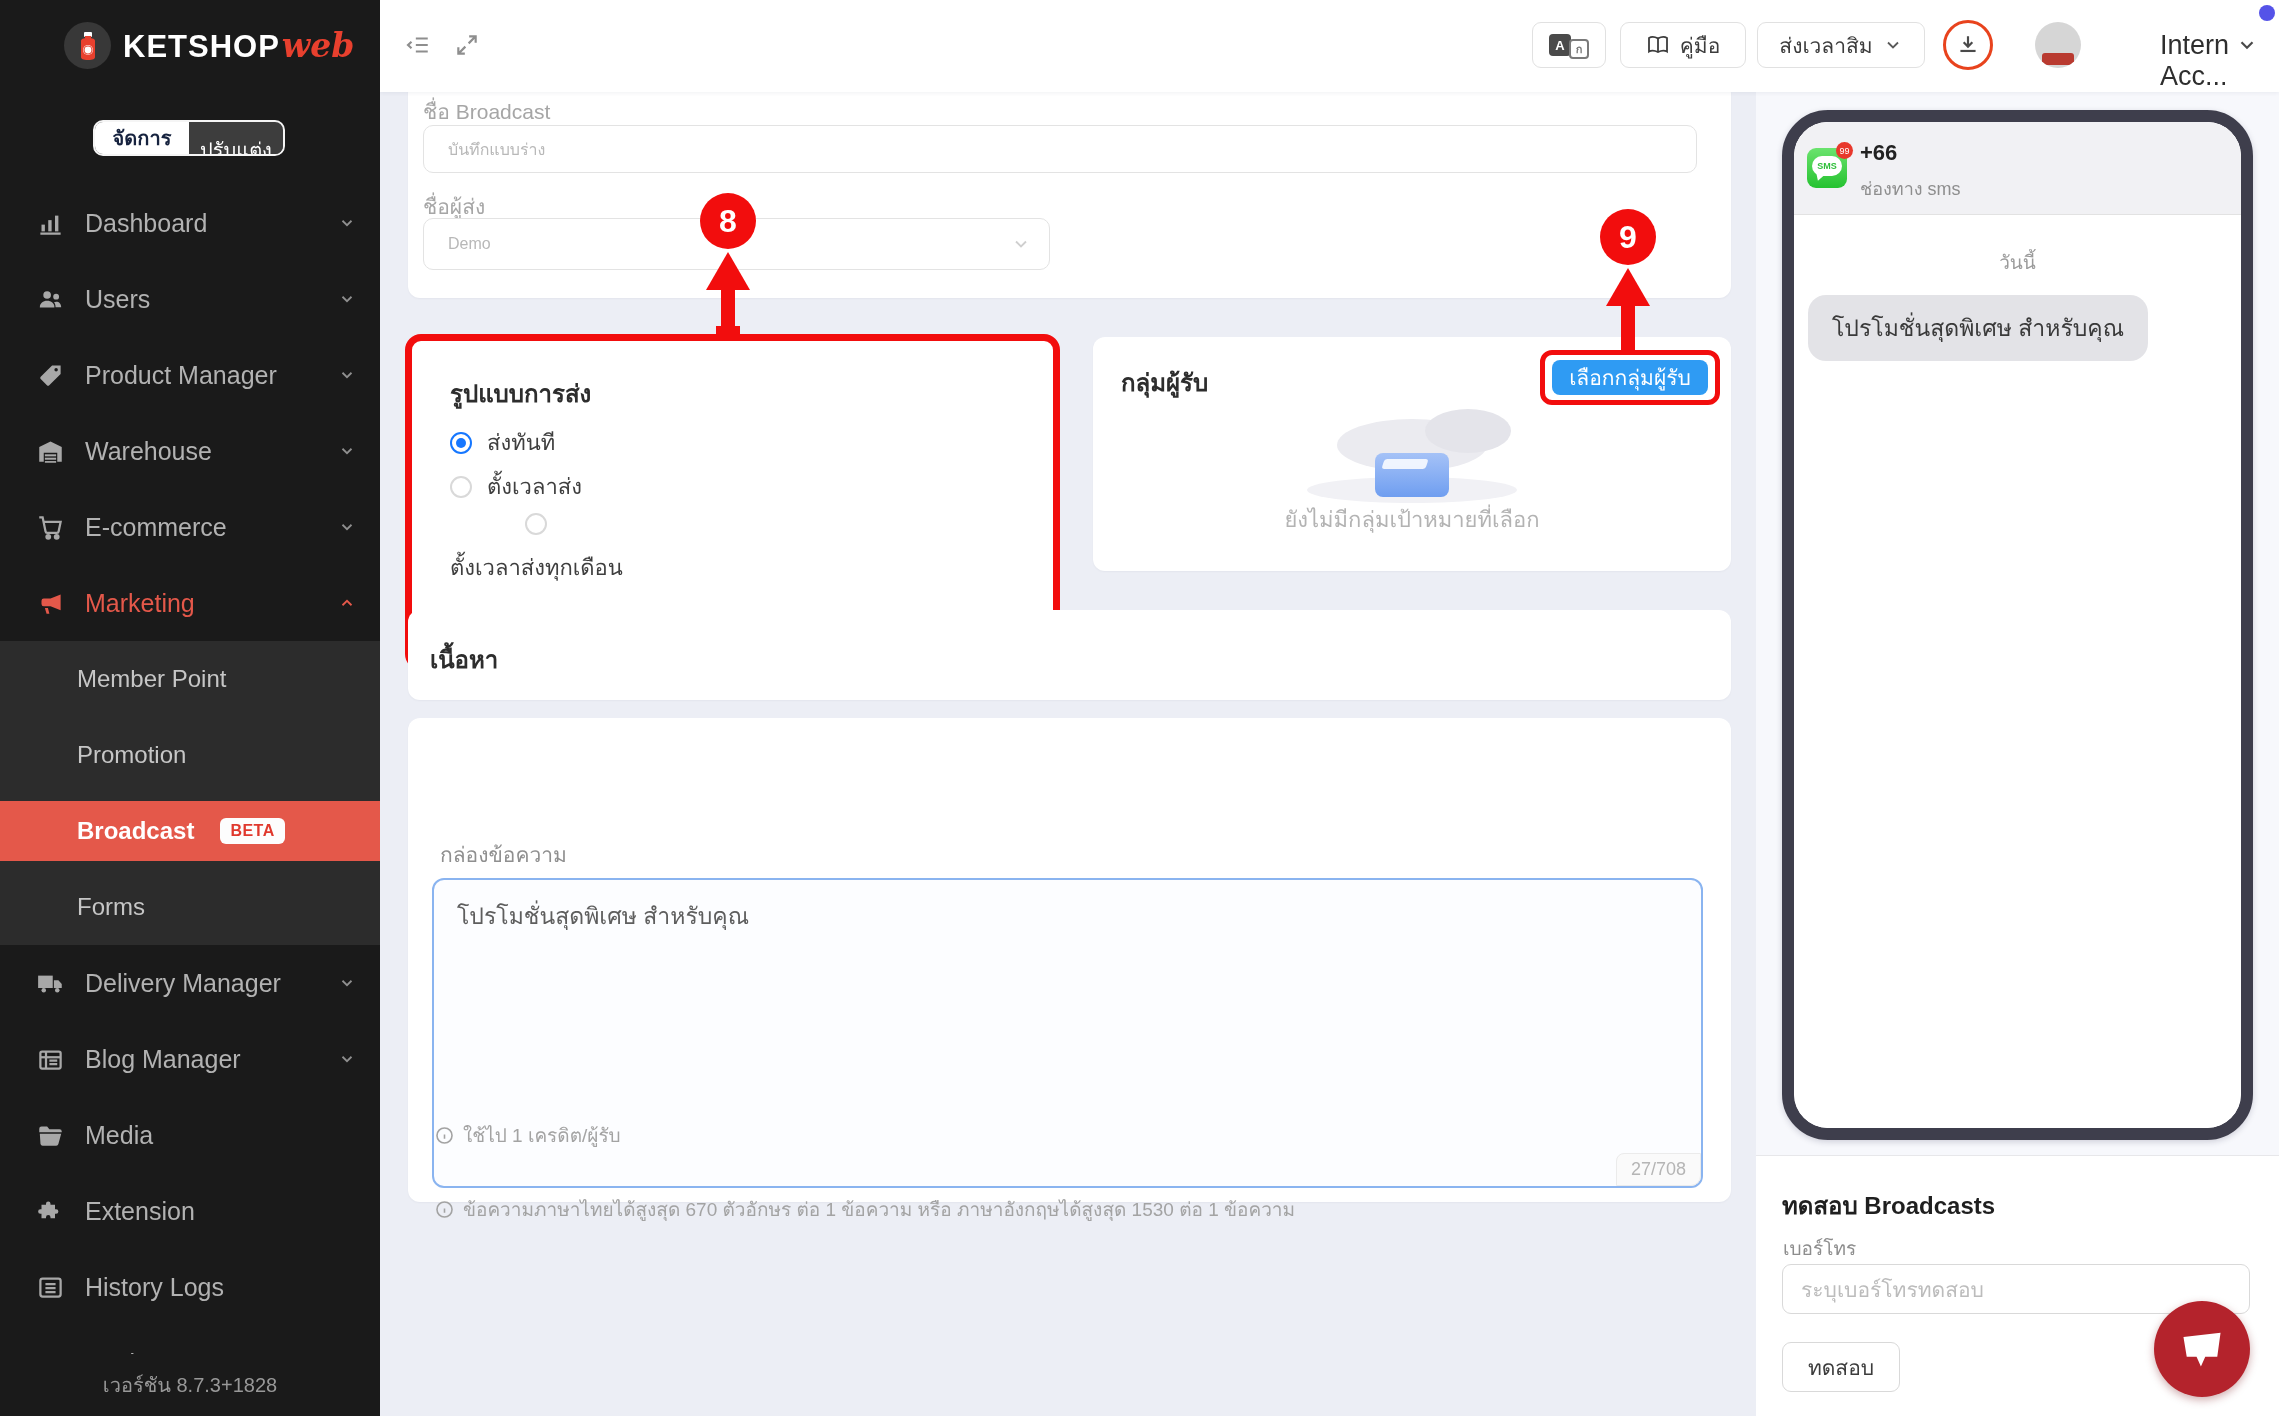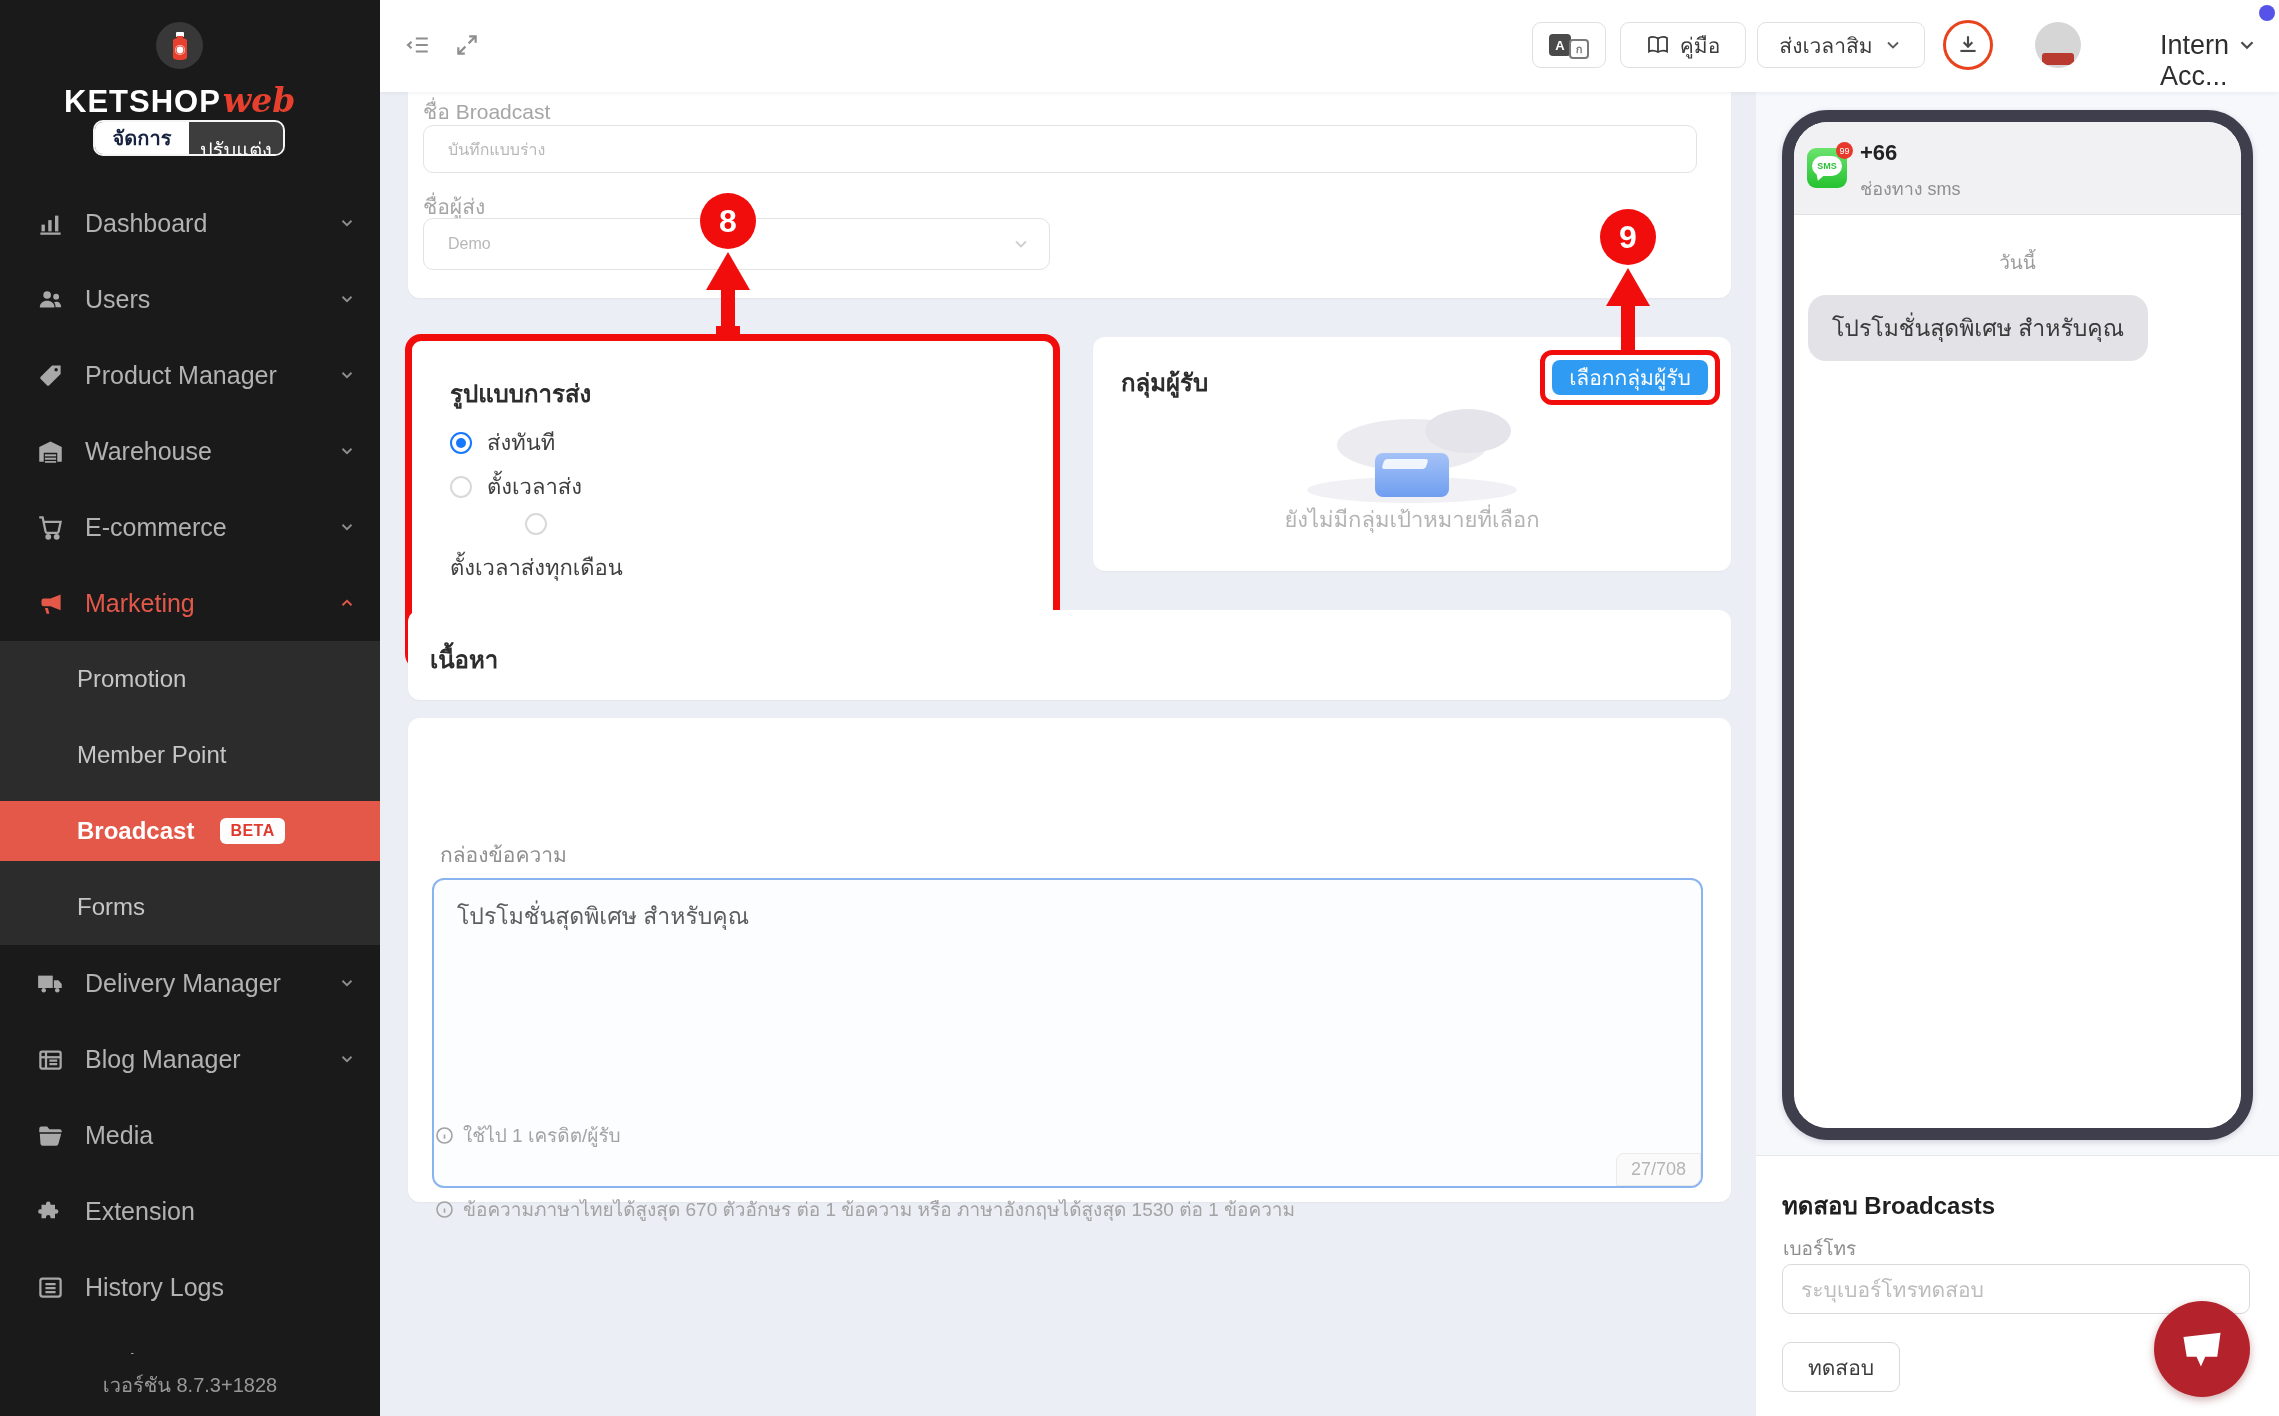--- a/index.html
+++ b/index.html
@@ -1,21 +1,21 @@
 <!DOCTYPE html>
 <html><head>
 <meta charset="utf-8">
 <style>
   * { margin:0; padding:0; box-sizing:border-box; }
   html,body { width:2279px; height:1416px; font-family:"Liberation Sans","DejaVu Sans",sans-serif; background:#eceef5; overflow:hidden; }
   #app { position:relative; width:2279px; height:1416px; }
 
   
   .sidebar { position:absolute; left:0; top:0; width:380px; height:1416px; background:#1a1a1a; z-index:30; }
-  .logo-row { position:absolute; left:64px; top:22px; display:flex; align-items:center; gap:12px;flex-direction:column; }
+  .logo-row { position:absolute; left:64px; top:22px; display:flex; align-items:center; gap:12px; }
   .logo-circle { width:47px; height:47px; border-radius:50%; background:#383838; display:flex; align-items:center; justify-content:center; }
   .brand-text { font-size:31px; font-weight:bold; color:#ffffff; letter-spacing:1px; }
   .brand-suffix { font-size:33px; font-style:italic; font-weight:bold; color:#e8402e; font-family:"DejaVu Serif","Liberation Serif",serif; margin-left:2px; }
   .mode-toggle { position:absolute; left:93px; top:120px; width:192px; height:36px; display:flex; border:2px solid #f5f5f5; border-radius:10px; overflow:hidden; background:#3d3d3d; }
   .mode-seg { flex:1; display:flex; align-items:center; justify-content:center; font-size:20px; }
   .mode-seg.active { background:#ffffff; color:#17233f; font-weight:bold; }
   .mode-seg.inactive { background:#3d3d3d; color:#ffffff;margin-top:24px; }
   .nav { position:absolute; left:0; top:185px; width:380px; }
   .nav-item { height:76px; display:flex; align-items:center; padding-left:37px; color:#b2b2b2; font-size:25px; position:relative; cursor:pointer; }
   .nav-item .nicon { width:27px; height:27px; margin-right:21px; flex:0 0 27px; color:#a8a8a8; }
@@ -189,22 +189,22 @@
             <path d="M21 4v14l-9-3.5H6a2 2 0 01-2-2v-3a2 2 0 012-2h6z"></path>
             <path d="M7 16l1.5 5H11l-1.3-5z"></path>
           </svg>
         <span>Marketing</span>
         <svg class="nav-chev" viewBox="0 0 24 24" fill="none" stroke="currentColor" stroke-width="2.4">
             <path d="M6 15l6-6 6 6"></path>
           </svg>
       </div>
 
       <div class="submenu">
+        <div class="sub-item">Member Point</div>
         <div class="sub-item">Promotion</div>
-        <div class="sub-item">Member Point</div>
         <div class="sub-item active">
           <span>Broadcast</span>
           <span class="beta-badge">BETA</span>
         </div>
         <div class="sub-item">Forms</div>
       </div>
 
       <div class="nav-item">
         <svg class="nicon" viewBox="0 0 24 24" fill="currentColor">
             <path d="M1 5h13v11H1z"></path>

